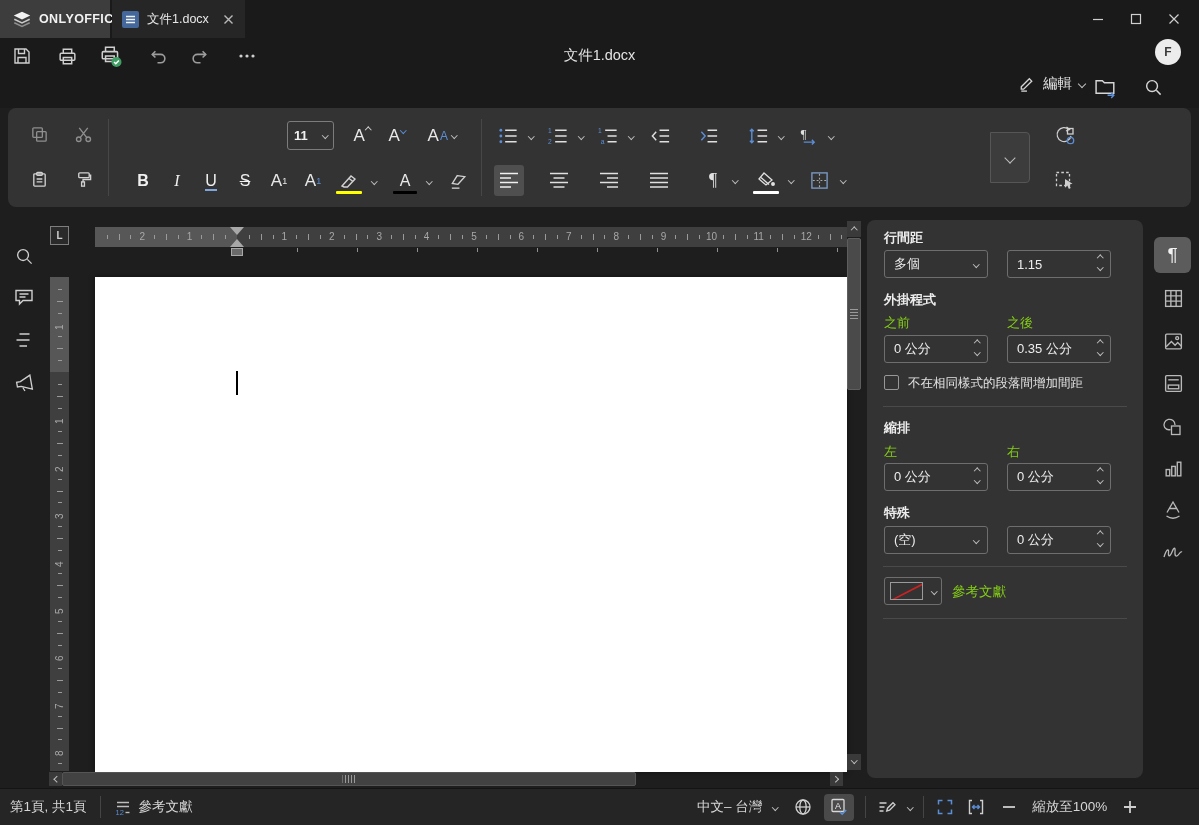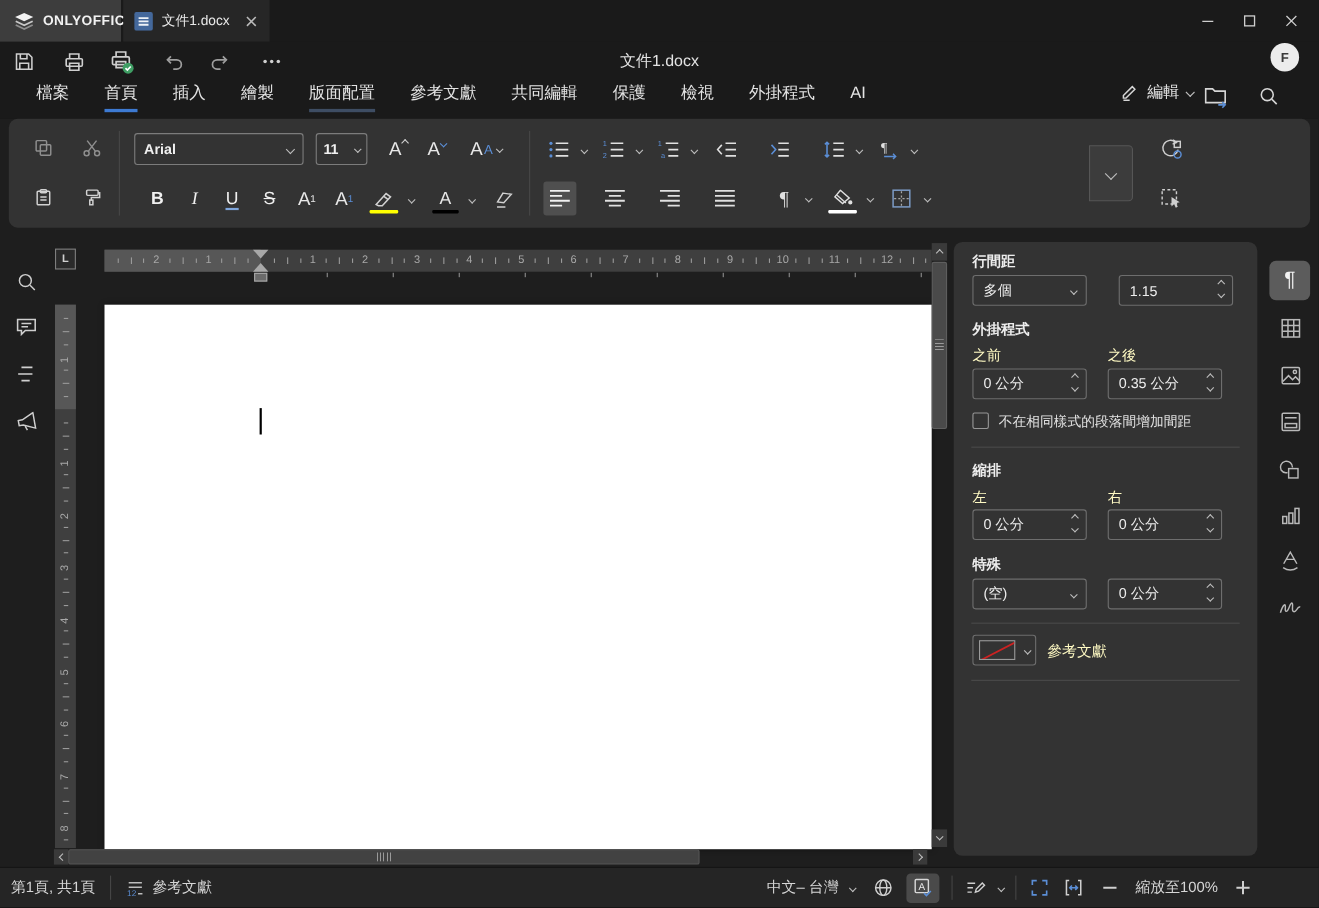--- a/index.html
+++ b/index.html
@@ -68,21 +68,21 @@
   .sbtn{position:absolute;background:#3a3a3a;display:flex;align-items:center;justify-content:center;}
   #v-thumb{position:absolute;left:847px;top:238px;width:14px;height:152px;background:#4a4a4a;border:1px solid #5e5e5e;border-radius:2px;}
   #v-thumb .grip{position:absolute;left:50%;top:50%;transform:translate(-50%,-50%);width:8px;height:11px;
       background:repeating-linear-gradient(to bottom,#9a9a9a 0 1px,transparent 1px 3px);}
   #h-thumb{position:absolute;left:62px;top:772px;width:574px;height:14px;background:#424242;border:1px solid #555;border-radius:2px;}
   #h-thumb .grip{position:absolute;top:50%;left:50%;transform:translate(-50%,-50%);width:13px;height:8px;
       background:repeating-linear-gradient(to right,#9a9a9a 0 1px,transparent 1px 3px);}
   
   #rpanel{position:absolute;left:867px;top:220px;width:276px;height:558px;background:#333333;border-radius:8px;}
   .ph{position:absolute;font-size:13px;font-weight:bold;color:#ededed;}
-  .plabel{position:absolute;font-size:13px;color:#fef9c3;}
+  .plabel{position:absolute;font-size:13px;color:#84cc16;}
   .input{position:absolute;width:104px;height:28px;border:1px solid #6e6e6e;border-radius:3px;display:flex;align-items:center;padding-left:9px;}
   .input .val{font-size:13px;color:#ededed;}
   .input .dchev{position:absolute;right:9px;top:11px;}
   .spinbtns{position:absolute;right:8px;top:5px;display:flex;flex-direction:column;gap:4px;align-items:center;}
   .hr{position:absolute;left:16px;width:244px;height:1px;background:#4a4a4a;}
   #chk-box{position:absolute;left:17px;top:155px;width:15px;height:15px;border:1px solid #979797;border-radius:2px;background:transparent;}
   #chk-label{position:absolute;left:41px;top:155px;font-size:12.5px;color:#e2e2e2;white-space:nowrap;}
   #color-btn{position:absolute;left:17px;top:357px;width:58px;height:28px;border:1px solid #6e6e6e;border-radius:3px;}
   #color-swatch{position:absolute;left:5px;top:4px;width:33px;height:18px;border:1px solid #9a9a9a;overflow:hidden;}
   #adv-link{position:absolute;left:0;right:0;top:411px;text-align:center;font-size:13.5px;color:#d0d0d0;}
@@ -188,33 +188,20 @@
     <div class="qicon" style="left:235px">
       <svg width="18" height="18" viewBox="0 0 18 18" fill="#cfcfcf">
         <circle cx="3" cy="9" r="1.6"></circle>
           <circle cx="9" cy="9" r="1.6"></circle>
           <circle cx="15" cy="9" r="1.6"></circle>
       </svg>
     </div>
     <div id="doc-title">文件1.docx</div>
     <div id="avatar">F</div>
 
-    <div id="menubar">
-      <span class="mitem">檔案</span>
-      <span class="mitem active">首頁</span>
-      <span class="mitem">插入</span>
-      <span class="mitem">繪製</span>
-      <span class="mitem dim">版面配置</span>
-      <span class="mitem">參考文獻</span>
-      <span class="mitem">共同編輯</span>
-      <span class="mitem">保護</span>
-      <span class="mitem">檢視</span>
-      <span class="mitem">外掛程式</span>
-      <span class="mitem">AI</span>
-    </div>
 
     <div id="edit-cluster">
       <span>
         <svg width="19" height="19" viewBox="0 0 20 20" fill="none" stroke="#d6d6d6" stroke-width="1.4">
           <path d="M4.5 13.5L13 5l2.5 2.5L7 16H4.5z"></path>
             <path d="M4.5 18h6"></path>
         </svg>
       </span>
       <span class="elabel">編輯</span>
       <i class="chev"></i>
@@ -257,24 +244,20 @@
     </div>
     <div class="tb" style="left:62px;top:58px;width:26px;height:26px">
       <svg width="19" height="19" viewBox="0 0 20 20" fill="none" stroke="#d2d2d2" stroke-width="1.4">
         <rect x="5" y="3" width="11" height="5" rx="1"></rect>
           <path d="M16 5.5h1.5v4.5H9.5v3"></path>
           <rect x="8" y="12.5" width="3" height="4.5"></rect>
       </svg>
     </div>
     <div class="vdiv" style="left:100px;top:11px;height:77px"></div>
 
-    <div class="combo" style="left:114px;top:13px;width:154px">
-      <span class="val">Arial</span>
-      <i class="chev"></i>
-    </div>
     <div class="combo" style="left:279px;top:13px;width:47px;padding:0 6px">
       <span class="val">11</span>
       <i class="chev sm"></i>
     </div>
     <div class="tb" style="left:339px;top:13px;width:30px;height:29px">
       <span class="ltr">A</span>
         <i class="chev sm up" style="margin:-10px 0 0 1px;border-color:#d2d2d2"></i>
     </div>
     <div class="tb" style="left:374px;top:13px;width:30px;height:29px">
       <span class="ltr">A</span>
@@ -631,21 +614,21 @@
   <div class="sbtn" style="left:830px;top:772px;width:13px;height:14px">
     <i class="chev sm" style="transform:rotate(-45deg);margin-right:3px"></i>
   </div>
 
   <div id="rpanel">
     <div class="ph" style="left:17px;top:9px">行間距</div>
     <div class="input" style="left:17px;top:30px">
       <span class="val">多個</span>
       <i class="chev sm dchev"></i>
     </div>
-    <div class="input" style="left:150px;top:30px">
+    <div class="input" style="left:140px;top:30px">
       <span class="val">1.15</span>
       <span class="spinbtns">
           <i class="chev sm up"></i>
           <i class="chev sm"></i>
         </span>
     </div>
 
     <div class="ph" style="left:17px;top:71px">外掛程式</div>
     <div class="plabel" style="left:17px;top:94px">之前</div>
     <div class="plabel" style="left:140px;top:94px">之後</div>

